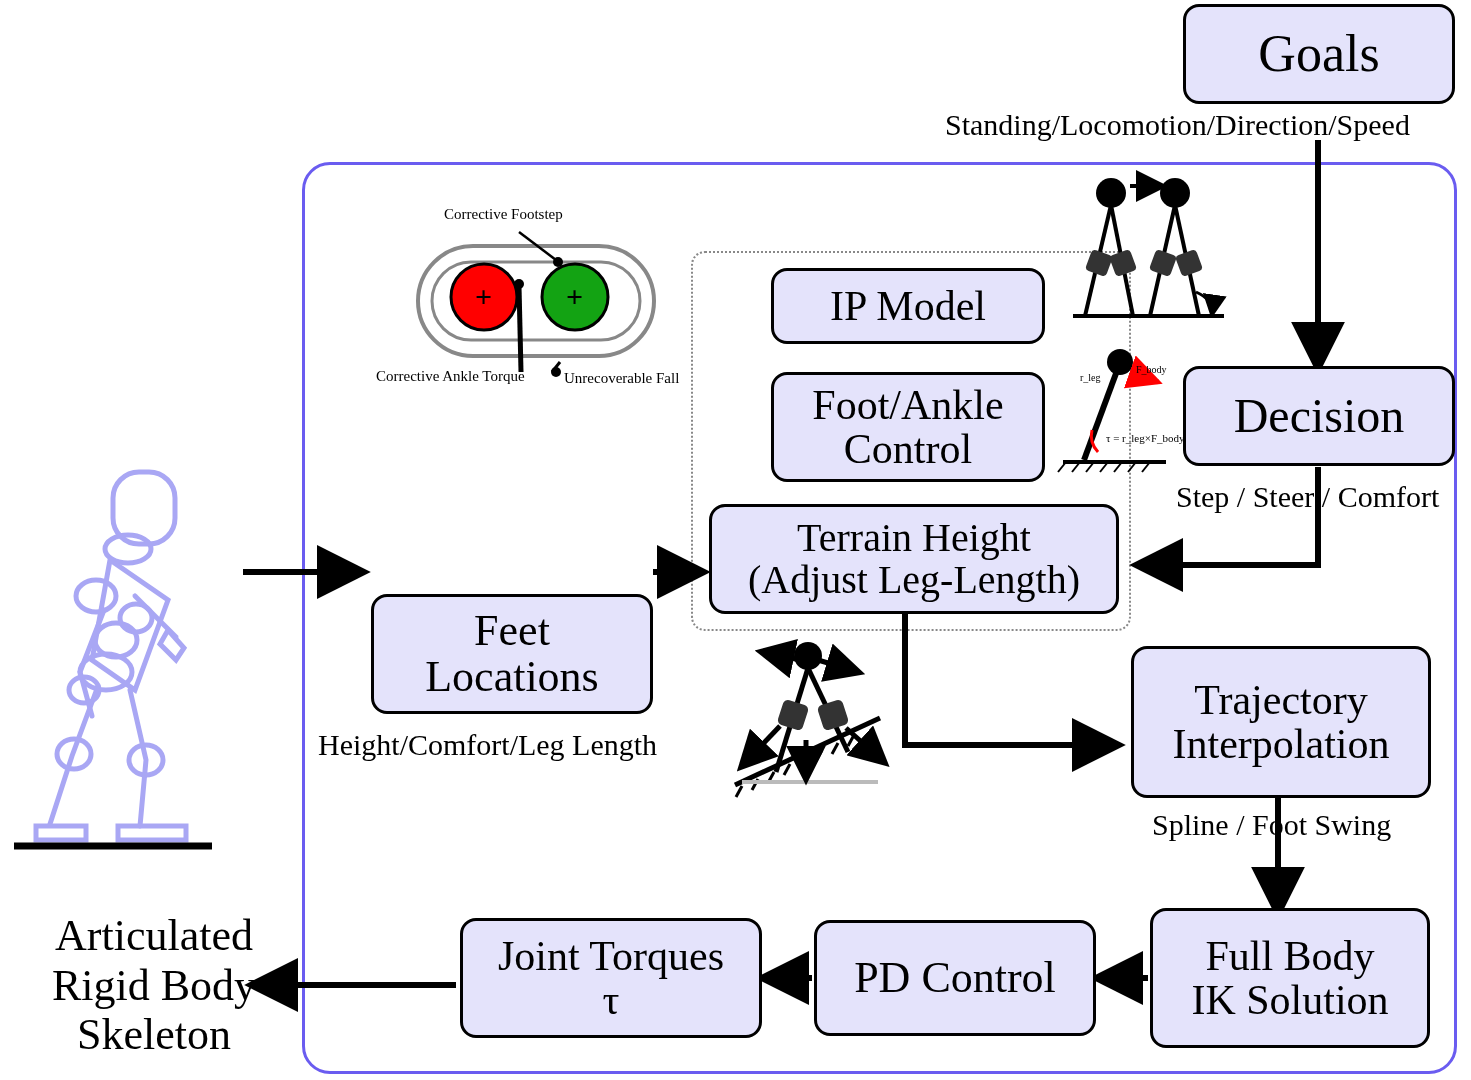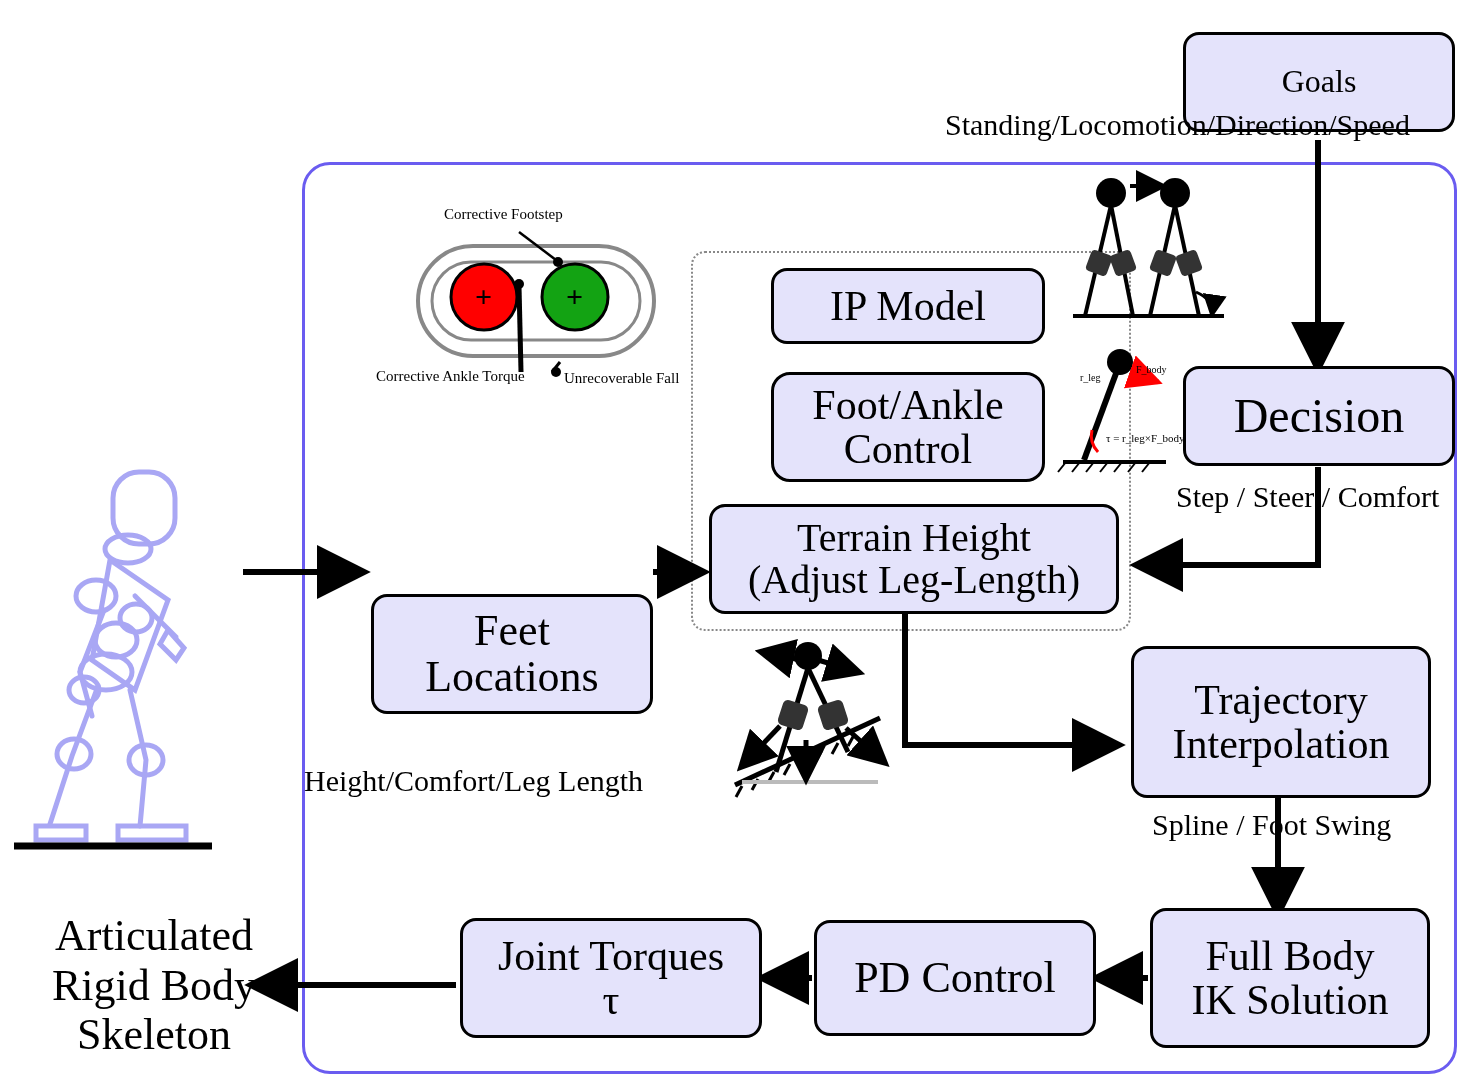--- a/index.html
+++ b/index.html
@@ -198,39 +198,39 @@
       <rect x="780" y="702" width="26" height="26" rx="5" fill="#333333" transform="rotate(18 793 715)"></rect>
       <rect x="820" y="702" width="26" height="26" rx="5" fill="#333333" transform="rotate(-18 833 715)"></rect>
       <line x1="800" y1="660" x2="762" y2="652" stroke="#000000" stroke-width="5" marker-end="url(#arrowsm)"></line>
       <line x1="818" y1="660" x2="858" y2="672" stroke="#000000" stroke-width="5" marker-end="url(#arrowsm)"></line>
       <line x1="780" y1="726" x2="742" y2="766" stroke="#000000" stroke-width="5" marker-end="url(#arrowsm)"></line>
       <line x1="846" y1="728" x2="884" y2="762" stroke="#000000" stroke-width="5" marker-end="url(#arrowsm)"></line>
       <line x1="806" y1="740" x2="806" y2="778" stroke="#000000" stroke-width="5" marker-end="url(#arrowsm)"></line>
     </g>
   </svg>
 
-  <div class="box" style="left:1183px; top:4px; width:272px; height:100px; font-size:32px;margin-top:28px;">
+  <div class="box" style="left:1183px; top:4px; width:272px; height:100px; font-size:52px;">
     <span>Goals</span>
   </div>
 
   <div class="box" style="left:1183px; top:366px; width:272px; height:100px; font-size:48px;">
     <span>Decision</span>
   </div>
 
 
   <div class="box" style="left:371px; top:594px; width:282px; height:120px; font-size:44px; white-space:pre-line;justify-content:center;">
     <span>Feet
 Locations</span>
   </div>
 
   <div class="box" style="left:771px; top:268px; width:274px; height:76px; font-size:42px;">
     <span>IP Model</span>
   </div>
 
-  <div class="box" style="left:771px; top:372px; width:274px; height:110px; font-size:42px; white-space:pre-line;border-radius:19px;">
+  <div class="box" style="left:771px; top:372px; width:274px; height:110px; font-size:42px; white-space:pre-line;">
     <span>Foot/Ankle
 Control</span>
   </div>
 
   <div class="box" style="left:709px; top:504px; width:410px; height:110px; font-size:40px; white-space:pre-line;align-items:center;">
     <span>Terrain Height
 (Adjust Leg-Length)</span>
   </div>
 
   <div class="box" style="left:1131px; top:646px; width:300px; height:152px; font-size:42px; white-space:pre-line;">
@@ -253,21 +253,21 @@
   </div>
 
   <div class="label" style="left:945px; top:108px; font-size:30px;">
     <span>Standing/Locomotion/Direction/Speed</span>
   </div>
 
   <div class="label" style="left:1176px; top:480px; font-size:30px;">
     <span>Step / Steer / Comfort</span>
   </div>
 
-  <div class="label" style="left:304px; top:728px; font-size:30px;margin-top:36px;">
+  <div class="label" style="left:318px; top:728px; font-size:30px;">
     <span>Height/Comfort/Leg Length</span>
   </div>
 
   <div class="label" style="left:1152px; top:808px; font-size:30px;">
     <span>Spline / Foot Swing</span>
   </div>
 
   <div class="label" style="left:444px; top:206px; font-size:15px;">
     <span>Corrective Footstep</span>
   </div>

